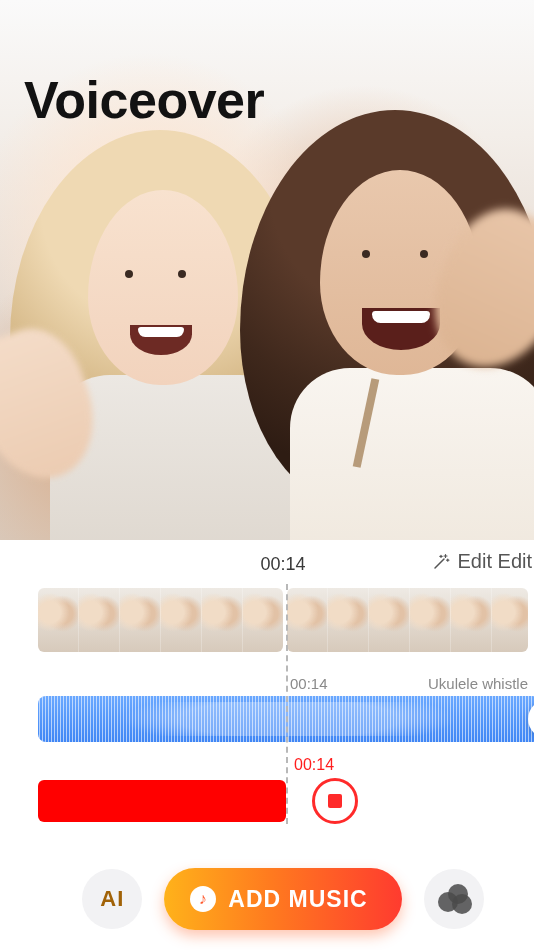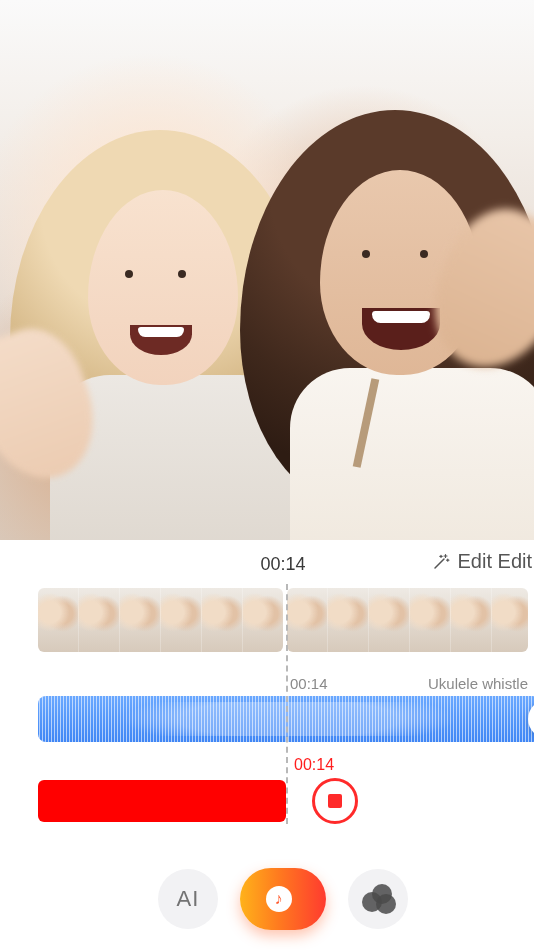--- a/index.html
+++ b/index.html
@@ -182,21 +182,21 @@
   
   .toolbar {
     position:absolute; left:0; right:0; bottom:18px; height:66px;
     display:flex; align-items:center; justify-content:center; gap:22px;
   }
   .circ {
     width:60px; height:60px; border-radius:50%;
     background:#f2f2f4;
     display:flex; align-items:center; justify-content:center;
   }
-  .ai-label { font-size:22px; font-weight:400; color:#737373; letter-spacing:1px; font-family: ui-rounded, -apple-system, sans-serif;}
+  .ai-label { font-size:22px; font-weight:700; color:#a16207; letter-spacing:1px; font-family: ui-rounded, -apple-system, sans-serif;}
   .add-music {
     height:62px; padding:0 34px 0 26px;
     border-radius:40px;
     background: linear-gradient(90deg,#ffb21a 0%, #ff7a1f 45%, #ff3b2f 100%);
     color:#fff; font-size:23px; font-weight:800; letter-spacing:1px;
     display:flex; align-items:center; gap:12px;
     box-shadow: 0 6px 14px rgba(255,90,30,.35);
   }
   .note {
     width:26px; height:26px; border-radius:50%; background:#fff;
@@ -230,20 +230,21 @@
     <div class="eye l"></div>
       <div class="eye r"></div>
     <div class="mouth"></div>
       <div class="teeth"></div>
   </div>
   <div class="hand hl"></div>
   <div class="hand hr"></div>
 
   <div class="hero-title">
     <br>
+    <span>Voiceover</span>
   </div>
 </div>
 
 <div class="panel">
 
   <div class="time-top">00:14</div>
 
   <div class="edit-video">
     <svg class="wand" viewBox="0 0 24 24">
       <path d="M4 20 L16 8" stroke="#555" stroke-width="2" stroke-linecap="round" fill="none"></path>
@@ -296,20 +297,21 @@
   <div class="record-btn">
     <div class="sq"></div>
   </div>
 
   <div class="toolbar">
     <div class="circ">
       <span class="ai-label">AI</span>
     </div>
     <div class="add-music">
       <span class="note">♪</span>
+      <span>ADD MUSIC</span>
     </div>
     <div class="circ">
       <div class="filters-ico">
         <span class="c1"></span>
           <span class="c2"></span>
           <span class="c3"></span>
       </div>
     </div>
   </div>
 

